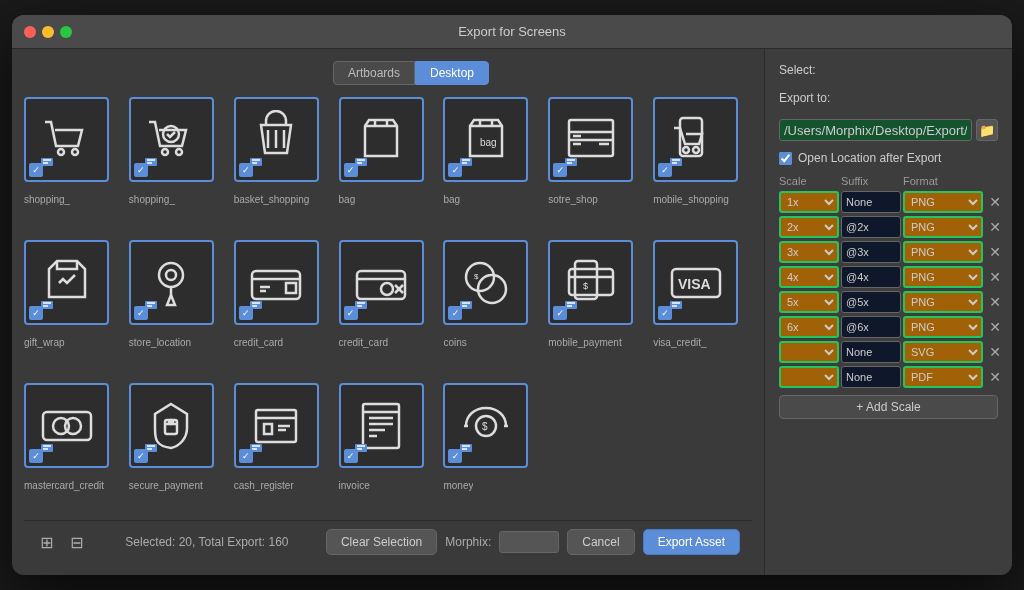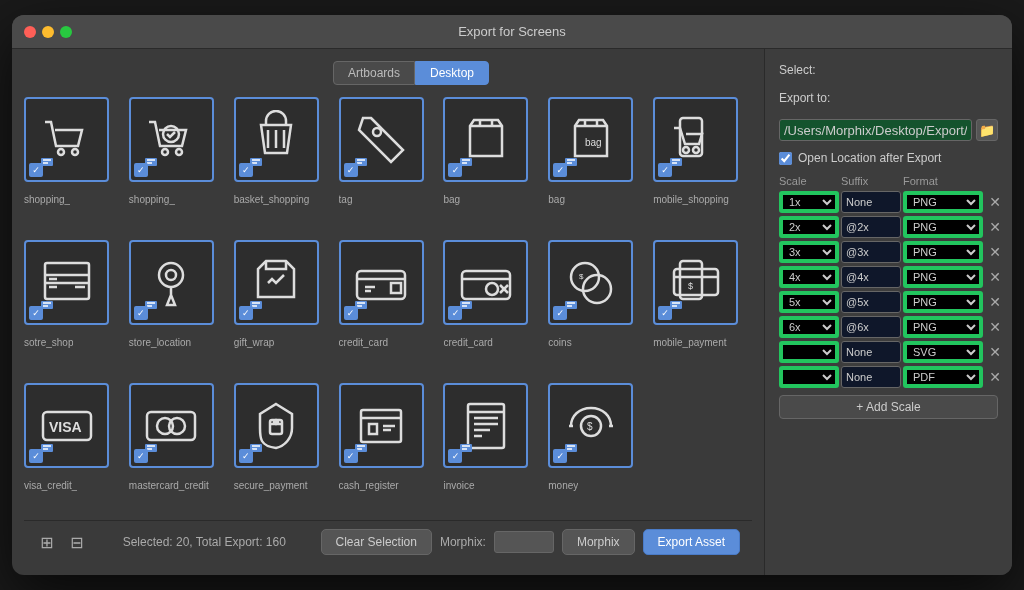--- a/index.html
+++ b/index.html
@@ -270,22 +270,22 @@
       color: #999;
     }
     .scale-row {
       display: grid;
       grid-template-columns: 60px 60px 80px 20px;
       gap: 2px;
       margin-bottom: 3px;
       align-items: center;
     }
     .scale-select, .format-select {
-      background: #000000;
-      border: 4px solid #22c55e;
+      background: #a16207;
+      border: 2px solid #22c55e;
       border-radius: 3px;
       color: #ccc;
       font-size: 11px;
       height: 22px;
       padding: 0 2px;
       width: 100%;
     }
     .suffix-input {
       background: #0f172a;
       border: 1px solid #666;
@@ -380,32 +380,20 @@
               <line x1="30" y1="20" x2="30" y2="38"></line>
               <line x1="38" y1="20" x2="38" y2="38"></line>
               <rect x="4" y="48" width="12" height="8" fill="#5b8dd9" stroke="none" rx="1"></rect>
               <path d="M6 50h8M6 53h5" stroke="white" stroke-width="1.5"></path>
             </svg>
             <div class="asset-check"></div>
           </div>
           <span class="asset-label">basket_shopping</span>
         </div>
 
-        <div class="asset-item">
-          <div class="asset-thumb">
-            <svg viewBox="0 0 60 60" fill="none" stroke="#ddd" stroke-width="2.5">
-              <path d="M20 8l32 32-12 12L8 20l4-12z"></path>
-              <circle cx="26" cy="22" r="4"></circle>
-              <rect x="4" y="48" width="12" height="8" fill="#5b8dd9" stroke="none" rx="1"></rect>
-              <path d="M6 50h8M6 53h5" stroke="white" stroke-width="1.5"></path>
-            </svg>
-            <div class="asset-check"></div>
-          </div>
-          <span class="asset-label">tag</span>
-        </div>
 
         <div class="asset-item">
           <div class="asset-thumb">
             <svg viewBox="0 0 60 60" fill="none" stroke="#ddd" stroke-width="2.5">
               <path d="M18 10h24l4 6v30H14V16l4-6z"></path>
               <path d="M14 16h32"></path>
               <path d="M24 10v6M36 10v6"></path>
               <rect x="4" y="48" width="12" height="8" fill="#5b8dd9" stroke="none" rx="1"></rect>
               <path d="M6 50h8M6 53h5" stroke="white" stroke-width="1.5"></path>
             </svg>
@@ -420,35 +408,20 @@
               <path d="M18 10h24l4 6v30H14V16l4-6z"></path>
               <path d="M14 16h32"></path>
               <path d="M24 10v6M36 10v6"></path>
               <text x="24" y="36" font-size="10" fill="#ddd" stroke="none">bag</text>
               <rect x="4" y="48" width="12" height="8" fill="#5b8dd9" stroke="none" rx="1"></rect>
               <path d="M6 50h8M6 53h5" stroke="white" stroke-width="1.5"></path>
             </svg>
             <div class="asset-check"></div>
           </div>
           <span class="asset-label">bag</span>
-        </div>
-
-        <div class="asset-item">
-          <div class="asset-thumb">
-            <svg viewBox="0 0 60 60" fill="none" stroke="#ddd" stroke-width="2.5">
-              <rect x="14" y="8" width="22" height="38" rx="3"></rect>
-              <path d="M8 18h6l5 16h14l3-10H20"></path>
-              <circle cx="20" cy="40" r="3"></circle>
-              <circle cx="30" cy="40" r="3"></circle>
-              <rect x="4" y="48" width="12" height="8" fill="#5b8dd9" stroke="none" rx="1"></rect>
-              <path d="M6 50h8M6 53h5" stroke="white" stroke-width="1.5"></path>
-            </svg>
-            <div class="asset-check"></div>
-          </div>
-          <span class="asset-label">mobile_shopping</span>
         </div>
 
         <div class="asset-item">
           <div class="asset-thumb">
             <svg viewBox="0 0 60 60" fill="none" stroke="#ddd" stroke-width="2.5">
               <rect x="8" y="10" width="44" height="36" rx="2"></rect>
               <path d="M8 22h44"></path>
               <line x1="8" y1="30" x2="52" y2="30"></line>
               <path d="M12 26h8M12 34h8"></path>
               <path d="M38 34h10"></path>
@@ -456,43 +429,58 @@
               <path d="M6 50h8M6 53h5" stroke="white" stroke-width="1.5"></path>
             </svg>
             <div class="asset-check"></div>
           </div>
           <span class="asset-label">sotre_shop</span>
         </div>
 
         <div class="asset-item">
           <div class="asset-thumb">
             <svg viewBox="0 0 60 60" fill="none" stroke="#ddd" stroke-width="2.5">
+              <rect x="14" y="8" width="22" height="38" rx="3"></rect>
+              <path d="M8 18h6l5 16h14l3-10H20"></path>
+              <circle cx="20" cy="40" r="3"></circle>
+              <circle cx="30" cy="40" r="3"></circle>
+              <rect x="4" y="48" width="12" height="8" fill="#5b8dd9" stroke="none" rx="1"></rect>
+              <path d="M6 50h8M6 53h5" stroke="white" stroke-width="1.5"></path>
+            </svg>
+            <div class="asset-check"></div>
+          </div>
+          <span class="asset-label">mobile_shopping</span>
+        </div>
+
+        <div class="asset-item">
+          <div class="asset-thumb">
+            <svg viewBox="0 0 60 60" fill="none" stroke="#ddd" stroke-width="2.5">
+              <path d="M20 8h20l8 8v28H12V16l8-8z"></path>
+              <path d="M20 8v8h20V8"></path>
+              <path d="M22 30l4-4 4 4 8-8"></path>
+              <rect x="4" y="48" width="12" height="8" fill="#5b8dd9" stroke="none" rx="1"></rect>
+              <path d="M6 50h8M6 53h5" stroke="white" stroke-width="1.5"></path>
+            </svg>
+            <div class="asset-check"></div>
+          </div>
+          <span class="asset-label">gift_wrap</span>
+        </div>
+
+        <div class="asset-item">
+          <div class="asset-thumb">
+            <svg viewBox="0 0 60 60" fill="none" stroke="#ddd" stroke-width="2.5">
               <circle cx="30" cy="22" r="12"></circle>
               <path d="M30 34v8l-4 10h8l-4-10"></path>
               <circle cx="30" cy="22" r="5"></circle>
               <rect x="4" y="48" width="12" height="8" fill="#5b8dd9" stroke="none" rx="1"></rect>
               <path d="M6 50h8M6 53h5" stroke="white" stroke-width="1.5"></path>
             </svg>
             <div class="asset-check"></div>
           </div>
           <span class="asset-label">store_location</span>
-        </div>
-
-        <div class="asset-item">
-          <div class="asset-thumb">
-            <svg viewBox="0 0 60 60" fill="none" stroke="#ddd" stroke-width="2.5">
-              <path d="M20 8h20l8 8v28H12V16l8-8z"></path>
-              <path d="M20 8v8h20V8"></path>
-              <path d="M22 30l4-4 4 4 8-8"></path>
-              <rect x="4" y="48" width="12" height="8" fill="#5b8dd9" stroke="none" rx="1"></rect>
-              <path d="M6 50h8M6 53h5" stroke="white" stroke-width="1.5"></path>
-            </svg>
-            <div class="asset-check"></div>
-          </div>
-          <span class="asset-label">gift_wrap</span>
         </div>
 
         <div class="asset-item">
           <div class="asset-thumb">
             <svg viewBox="0 0 60 60" fill="none" stroke="#ddd" stroke-width="2.5">
               <rect x="6" y="18" width="48" height="28" rx="4"></rect>
               <path d="M6 26h48"></path>
               <path d="M14 34h10M14 38h6"></path>
               <path d="M40 30h10v10H40z"></path>
               <rect x="4" y="48" width="12" height="8" fill="#5b8dd9" stroke="none" rx="1"></rect>
@@ -639,21 +627,21 @@
       <div class="bottom-bar">
         <div class="view-icons">
           <button class="view-btn">⊞</button>
           <button class="view-btn">⊟</button>
         </div>
         <span class="status-text">Selected: 20, Total Export: 160</span>
         <div class="bottom-actions">
           <button class="btn btn-clear">Clear Selection</button>
           <span class="prefix-label">Morphix:</span>
           <input class="prefix-input" value="" style="">
-          <button class="btn btn-cancel">Morphix</button>
+          <button class="btn btn-cancel">Cancel</button>
           <button class="btn btn-export">Export Asset</button>
         </div>
       </div>
     </div>
 
     <div class="right-panel">
       <div class="section-label">Select:</div>
 
       <div class="section-label">Export to:</div>
       <div class="path-row">

